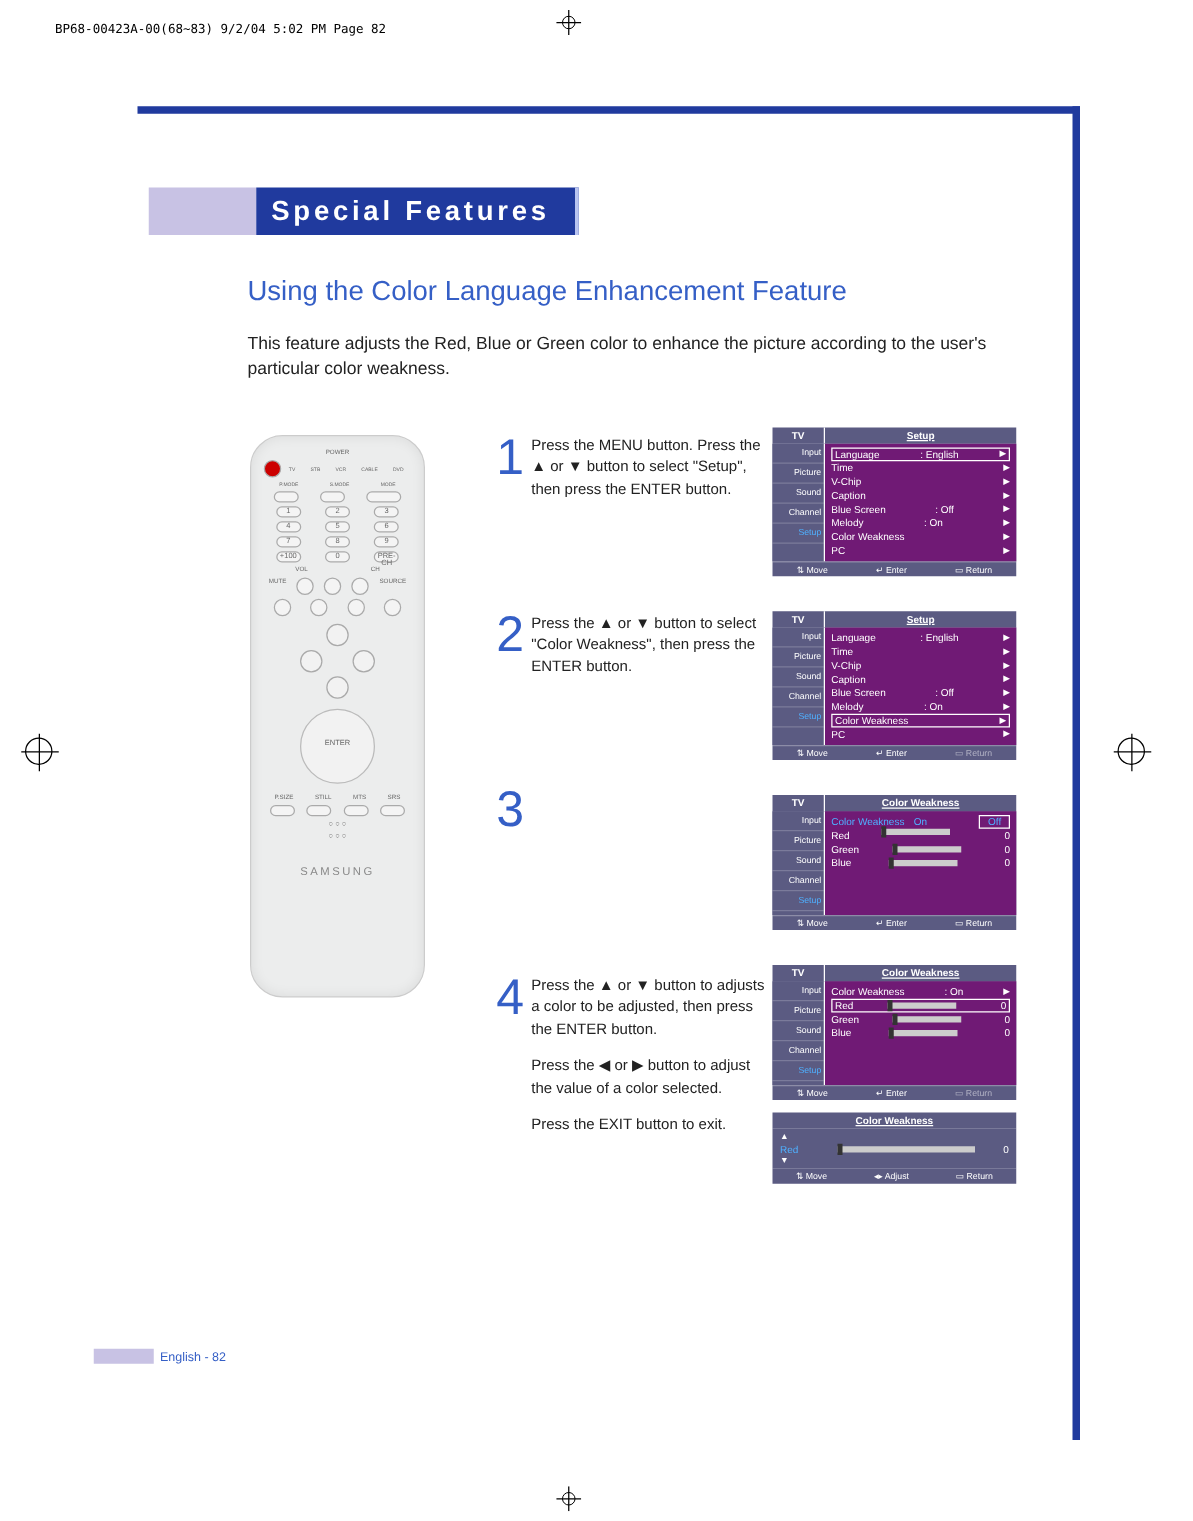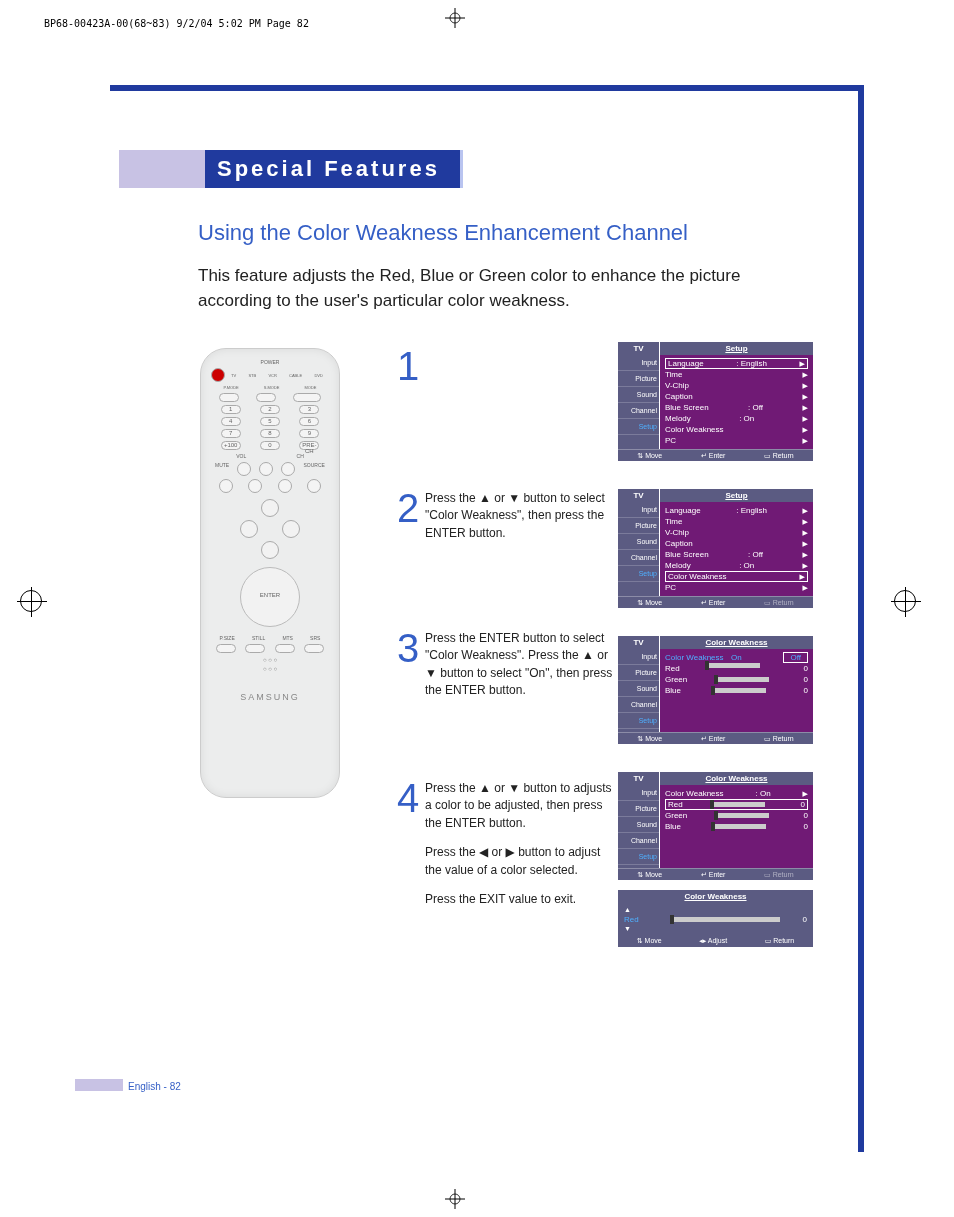--- a/index.html
+++ b/index.html
@@ -19,21 +19,21 @@
   .reg-right::after{top:10px;left:-4px;height:1px;width:30px;}
 
   .blue-frame { position: absolute; top: 85px; left: 110px; right: 72px; bottom: 65px; border: 6px solid #203a9e; border-left: none; border-bottom: none; }
 
   .section-bar { position: absolute; top: 150px; left: 82px; height: 38px; display: flex; margin-left: 37px; }
   .bar-lavender { width: 86px; background: #c8c2e4; }
   .bar-blue { background: #203a9e; color: #fff; font-size: 22px; font-weight: bold; letter-spacing: 3px; padding: 6px 20px 6px 12px; border-right: 3px solid #b9c4f0; }
 
   .content { position: absolute; top: 220px; left: 198px; width: 620px; }
   .heading { color: #355fc6; font-size: 22px; font-weight: normal; margin-bottom: 18px; }
-  .intro { font-size: 17px; color: #222; line-height: 1.45; margin-bottom: 26px; }
+  .intro { font-size: 14px; color: #222; line-height: 1.45; margin-bottom: 26px; }
 
   .steps-col { position: absolute; top: 348px; left: 397px; width: 222px; }
   .step { display: flex; margin-bottom: 0; }
   .step-num { font-size: 40px; color: #355fc6; font-weight: 300; width: 28px; line-height: 0.9; }
   .step-text { font-size: 12px; color: #222; line-height: 1.45; flex: 1; }
   .step1 { height: 142px; }
   .step2 { height: 140px; }
   .step3 { height: 150px; }
   .step4 { }
   .step4 .step-text p { margin-bottom: 12px; }
@@ -103,21 +103,21 @@
   <div class="reg-right"></div>
 
   <div class="blue-frame"></div>
 
   <div class="section-bar">
     <div class="bar-lavender"></div>
     <div class="bar-blue">Special Features</div>
   </div>
 
   <div class="content">
-    <h2 class="heading">Using the Color Weakness Enhancement Channel</h2>
+    <h2 class="heading">Using the Color Language Enhancement Feature</h2>
     <p class="intro">This feature adjusts the Red, Blue or Green color to enhance the picture according to the user's particular color weakness.</p>
   </div>
 
   <div class="remote">
     <div style="font-size:5px;"><span>POWER</span></div>
     <div class="row">
         <div class="circ" style="background:#c00;"></div>
       <div style="flex:1;font-size:4px;display:flex;justify-content:space-around;align-items:center;">
         <span>TV</span>
           <span>STB</span>
@@ -199,35 +199,35 @@
       </div>
     <div class="row">
         <span>○ ○ ○</span>
       </div>
     <div class="logo">SAMSUNG</div>
   </div>
 
   <div class="steps-col">
     <div class="step step1">
       <div class="step-num">1</div>
+      <div class="step-text">Press the MENU button. Press the ▲ or ▼ button to select "Setup", then press the ENTER button.</div>
     </div>
     <div class="step step2">
       <div class="step-num">2</div>
       <div class="step-text">Press the ▲ or ▼ button to select "Color Weakness", then press the ENTER button.</div>
     </div>
     <div class="step step3">
       <div class="step-num">3</div>
-      <div class="step-text">Press the ENTER button to select "Color Weakness". Press the ▲ or ▼ button to select "On", then press the ENTER button.</div>
     </div>
     <div class="step step4">
       <div class="step-num">4</div>
       <div class="step-text">
         <p>Press the ▲ or ▼ button to adjusts a color to be adjusted, then press the ENTER button.</p>
         <p>Press the ◀ or ▶ button to adjust the value of a color selected.</p>
-        <p>Press the EXIT value to exit.</p>
+        <p>Press the EXIT button to exit.</p>
       </div>
     </div>
   </div>
 
   <div class="osd-col">
 
     <div class="osd">
       <div class="osd-hdr">
           <div class="osd-tv">TV</div>
           <div class="osd-title">Setup</div>

